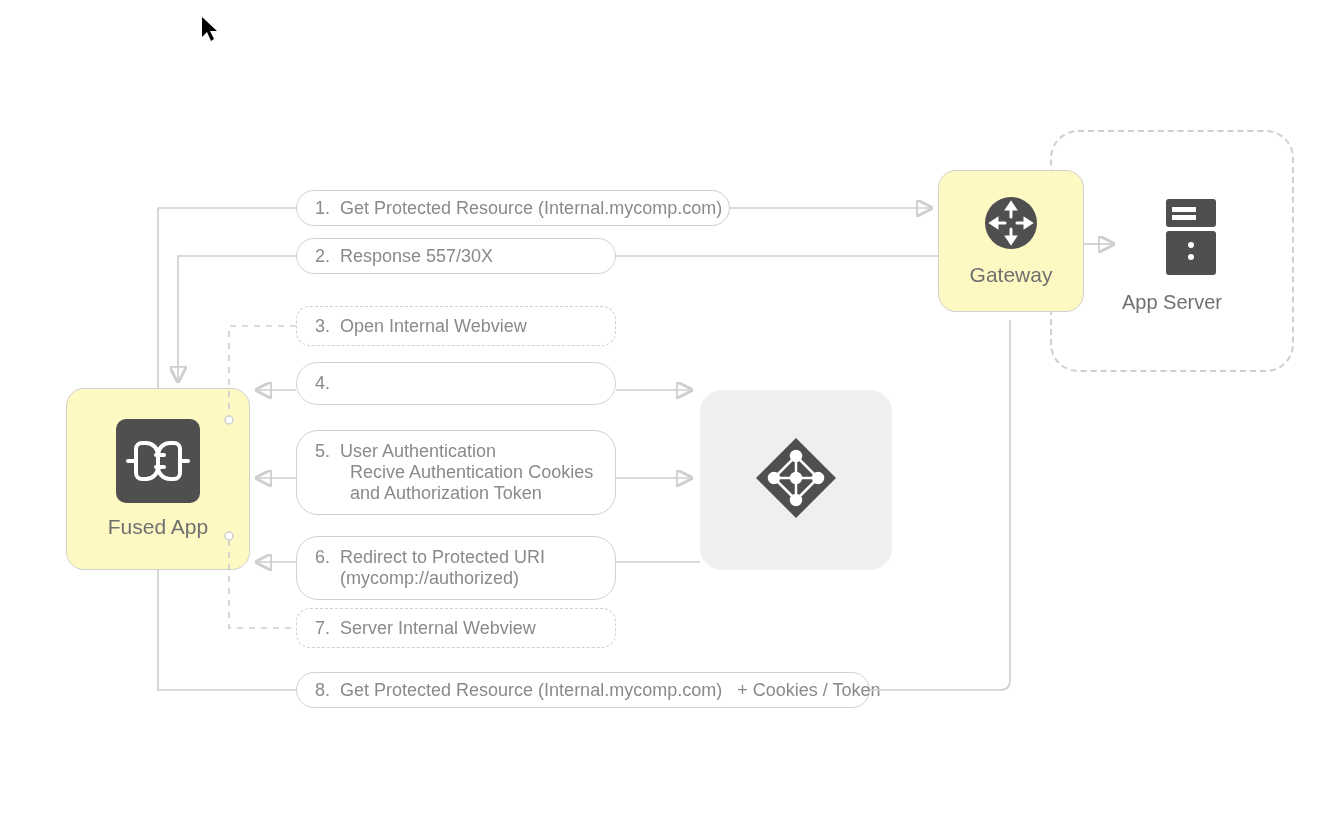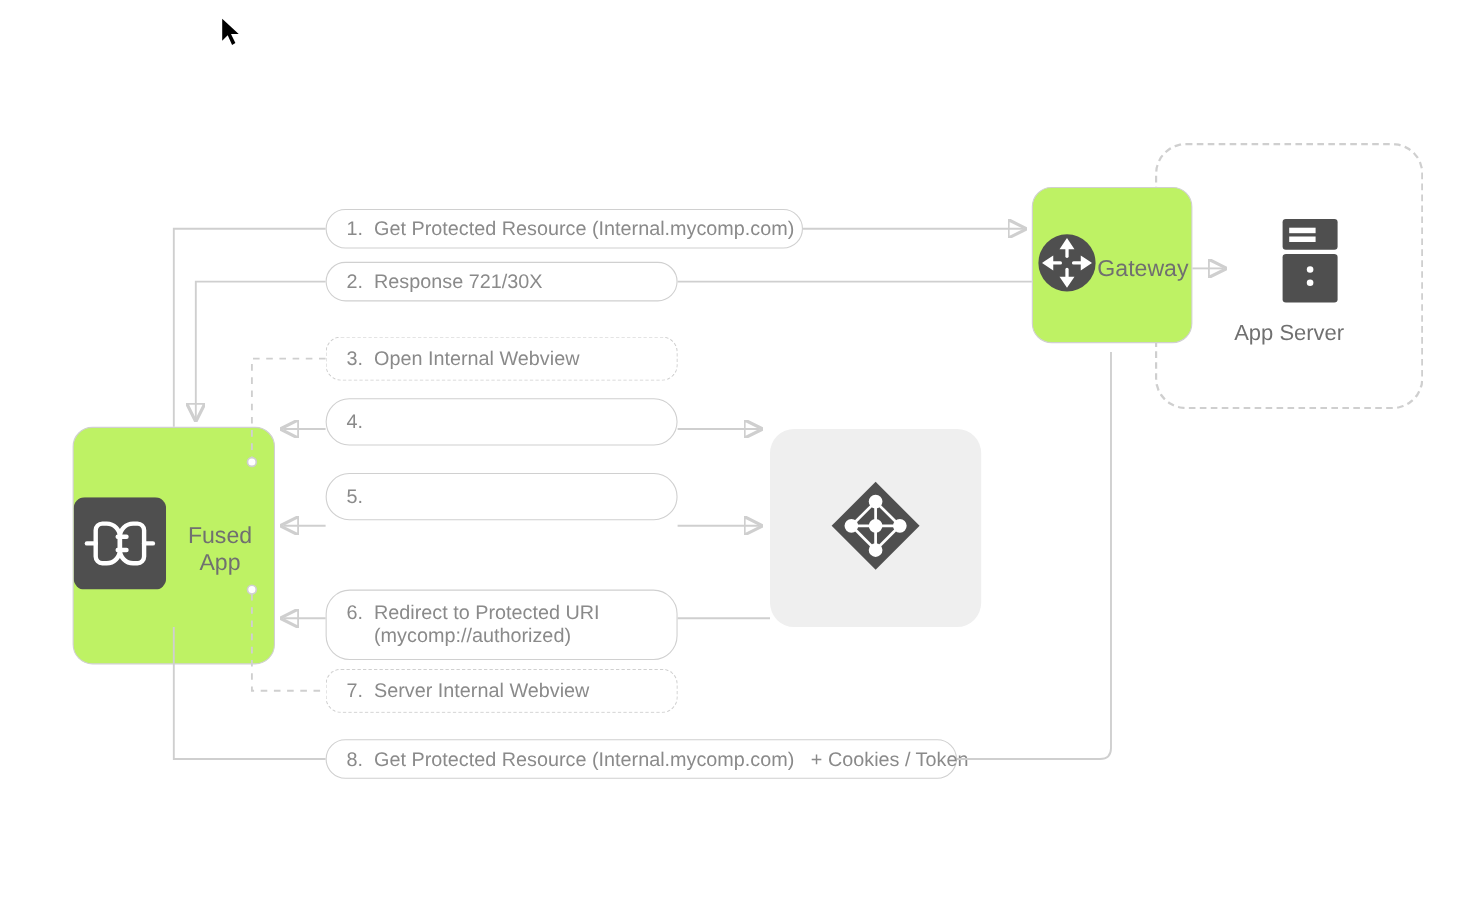--- a/index.html
+++ b/index.html
@@ -10,23 +10,23 @@
     background: #ffffff;
     font-family: "Segoe UI", Arial, sans-serif;
     color: #9a9a9a;
     position: relative;
     overflow: hidden;
   }
   .node-box {
     position: absolute;
     border: 1.5px solid #d0d0d0;
     border-radius: 18px;
-    background: #bef264;
+    background: #fef9c3;
     display: flex;
-    flex-direction: row;
+    flex-direction: column;
     align-items: center;
     justify-content: center;
     box-sizing: border-box;
   }
   .node-label {
     font-size: 21px;
     color: #707070;
     margin-top: 8px;
     text-align: center;
   }
@@ -111,21 +111,21 @@
 <body>
 
 <div class="cursor">
   <svg width="20" height="28" viewBox="0 0 20 28">
     <path d="M2 2 L2 22 L7 17 L11 26 L14 24 L10 16 L17 16 Z" fill="#000"></path>
   </svg>
 </div>
 
 <div class="dashed-group server-group"></div>
 
-<div class="node-box" style="left:66px; top:388px; width:184px; height:216px;justify-content:center;">
+<div class="node-box" style="left:66px; top:388px; width:184px; height:182px;justify-content:center;">
   <div>
     <svg width="84" height="84" viewBox="0 0 84 84">
       <rect x="0" y="0" width="84" height="84" rx="10" fill="#4f4f4f"></rect>
 
       <g stroke="#ffffff" stroke-width="4" fill="none" stroke-linecap="round" stroke-linejoin="round">
         <path d="M12 42 h8"></path>
         <path d="M20 30 v24 a6 6 0 0 0 6 6 h4 a12 12 0 0 0 12 -12 v-12 a12 12 0 0 0 -12 -12 h-4 a6 6 0 0 0 -6 6 z" transform="translate(0,0)"></path>
 
         <path d="M72 42 h-8"></path>
         <path d="M64 30 v24 a6 6 0 0 1 -6 6 h-4 a12 12 0 0 1 -12 -12 v-12 a12 12 0 0 1 12 -12 h4 a6 6 0 0 1 6 6 z"></path>
@@ -192,34 +192,37 @@
   </div>
 </div>
 
 <div class="step-box" style="left:296px; top:190px; width:434px; height:36px; align-items:center;">
   <span class="step-num">1.</span>
   <span class="step-text">Get Protected Resource (Internal.mycomp.com)</span>
 </div>
 
 <div class="step-box" style="left:296px; top:238px; width:320px; height:36px; align-items:center;">
   <span class="step-num">2.</span>
-  <span class="step-text">Response 721/30X</span>
+  <span class="step-text">Response 557/30X</span>
 </div>
 
 <div class="step-box dashed" style="left:296px; top:306px; width:320px; height:40px; align-items:center;">
   <span class="step-num">3.</span>
   <span class="step-text">Open Internal Webview</span>
 </div>
 
 <div class="step-box" style="left:296px; top:362px; width:320px;">
   <span class="step-num">4.</span>
 </div>
 
 <div class="step-box" style="left:296px; top:430px; width:320px;">
   <span class="step-num">5.</span>
+  <span class="step-text">User Authentication
+  Recive Authentication Cookies
+  and Authorization Token</span>
 </div>
 
 <div class="step-box" style="left:296px; top:536px; width:320px;">
   <span class="step-num">6.</span>
   <span class="step-text">Redirect to Protected URI
 (mycomp://authorized)</span>
 </div>
 
 <div class="step-box dashed" style="left:296px; top:608px; width:320px; height:40px; align-items:center;">
   <span class="step-num">7.</span>

